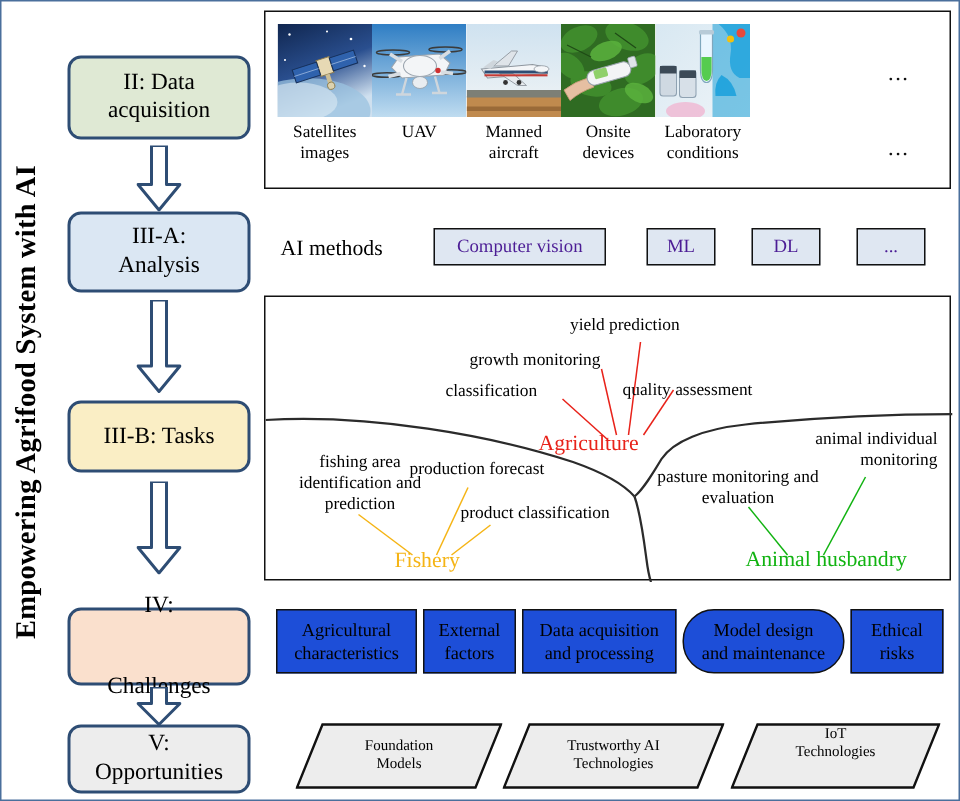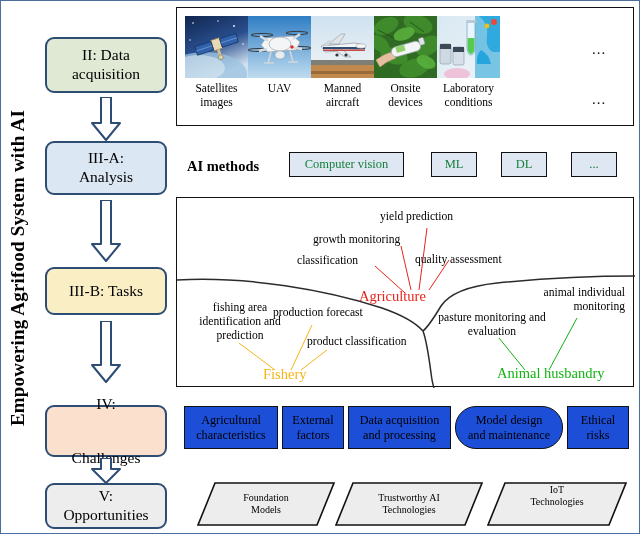--- a/index.html
+++ b/index.html
@@ -112,21 +112,21 @@
   }
   .methodbox {
     position: absolute;
     box-sizing: border-box;
     border: 1.6px solid #111;
     background: #dfe7f2;
     display: flex;
     align-items: center;
     justify-content: center;
     font-size: 12.5px;
-    color: #15803d;
+    color: #4c1d95;
     white-space: nowrap;
   }
 
   
   #taskcanvas {
     position: absolute;
     left: 0; top: 0;
   }
   .tasklbl {
     position: absolute;
@@ -408,21 +408,21 @@
       <div class="thumblabel">
         <span>Laboratory</span><br>
         <span>conditions</span>
       </div>
     </div>
 
     <div class="ellipsis" style="left:415px; top:33px;">...</div>
     <div class="ellipsis" style="left:415px; top:83px;">...</div>
   </div>
 
-  <div class="aimethods-label" style="left:186px; top:157px;font-weight:bold;">AI methods</div>
+  <div class="aimethods-label" style="left:186px; top:157px;">AI methods</div>
 
   <div class="methodbox" style="left:288px; top:151px; width:115px; height:25px;">Computer vision</div>
   <div class="methodbox" style="left:430px; top:151px; width:46px; height:25px;">ML</div>
   <div class="methodbox" style="left:500px; top:151px; width:46px; height:25px;">DL</div>
   <div class="methodbox" style="left:570px; top:151px; width:46px; height:25px;">...</div>
 
   <div class="panel" style="left:175px; top:196px; width:458px; height:190px;">
 
     <svg id="taskcanvas" width="458" height="190" viewBox="0 0 458 190">
 

